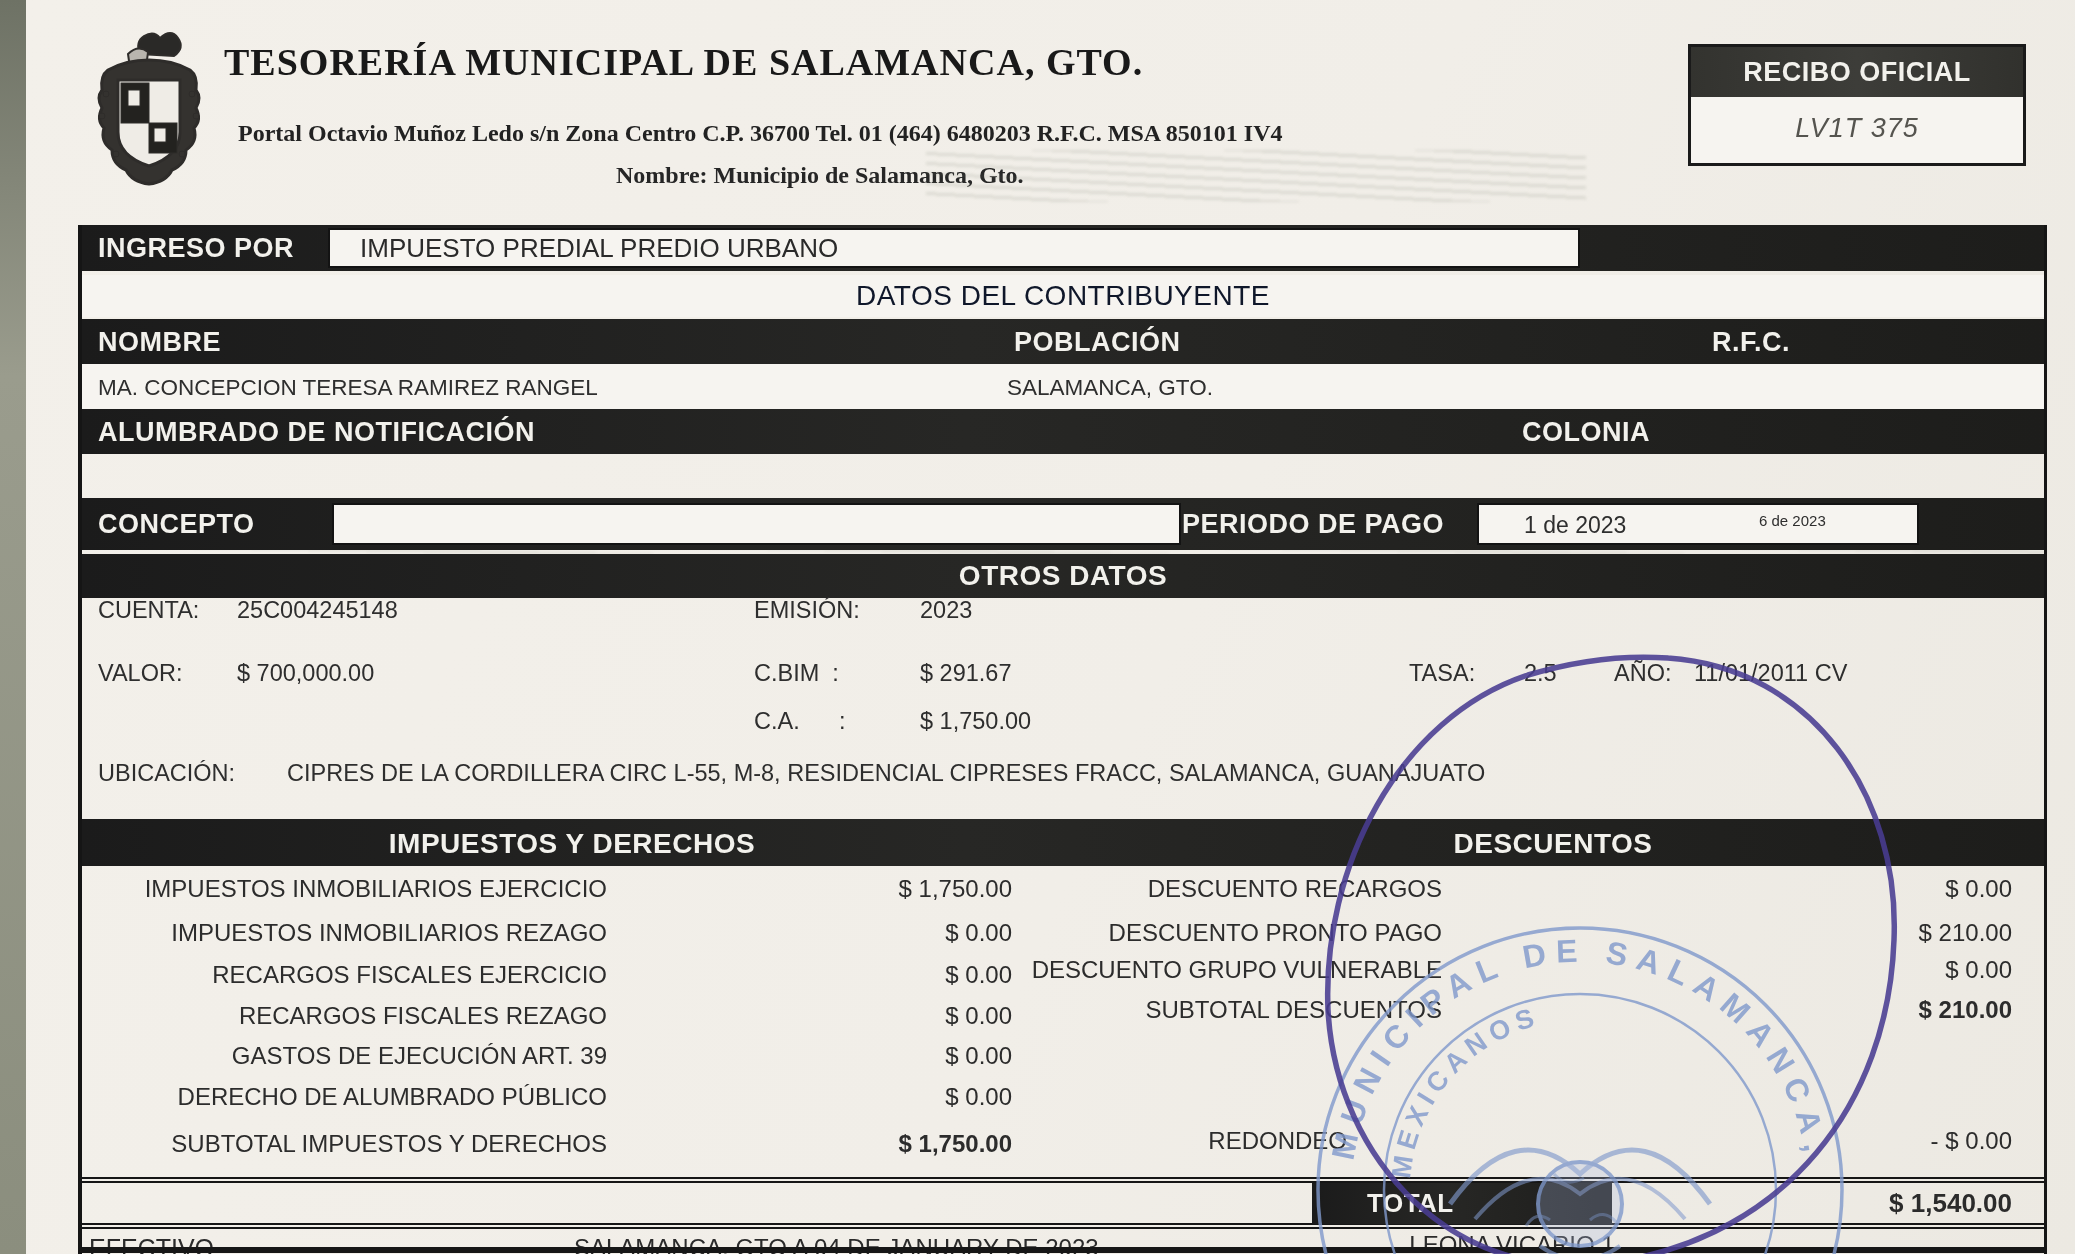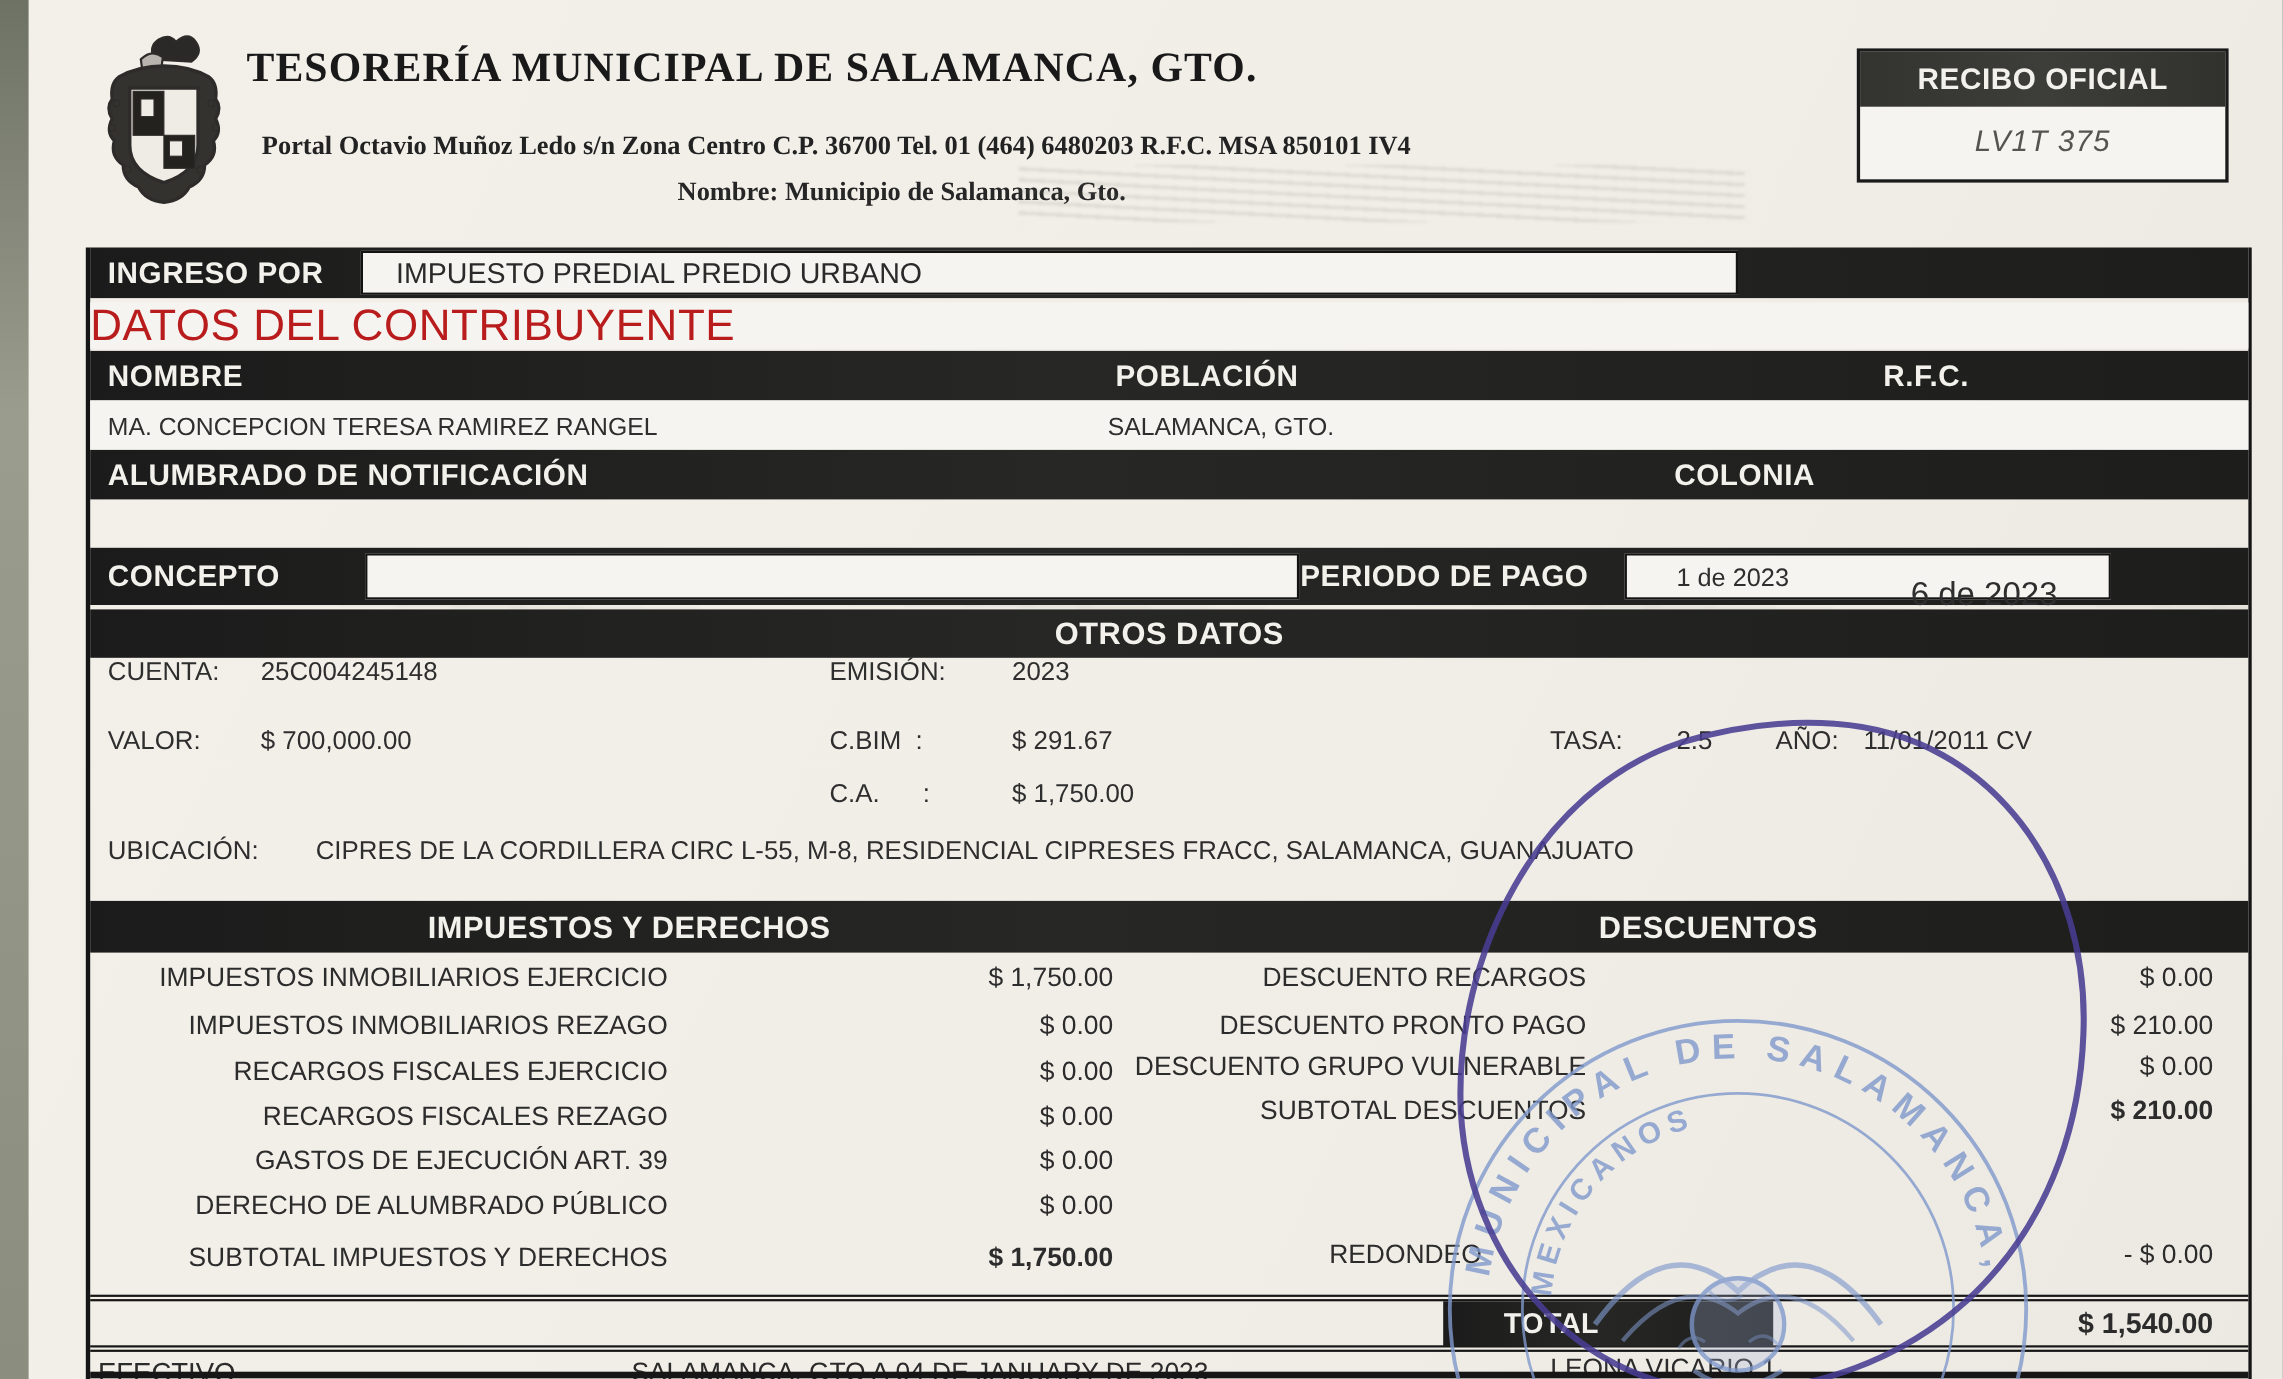--- a/index.html
+++ b/index.html
@@ -88,21 +88,21 @@
   <div class="smudge s1"></div>
   <div class="smudge s2"></div>
 
   <div class="form">
 
     <div class="abs bar" style="left:0;top:0;width:100%;height:46px;">
       <span class="abs bartxt" style="left:16px;top:8px;">INGRESO POR</span>
       <span class="abs whitebox" style="left:246px;top:3px;width:1218px;height:36px;font-size:26px;padding-left:30px;line-height:36px;color:#2a2a2a;">IMPUESTO PREDIAL PREDIO URBANO</span>
     </div>
 
-    <div class="abs" style="left:0;top:50px;width:100%;height:42px;background:#f6f4f0;font-size:40px;line-height:42px;letter-spacing:.5px;color:#b91c1c;">DATOS DEL CONTRIBUYENTE</div>
+    <div class="abs" style="left:0;top:50px;width:100%;height:42px;background:#f6f4f0;text-align:center;font-size:28px;line-height:42px;letter-spacing:.5px;color:#0f172a;">DATOS DEL CONTRIBUYENTE</div>
 
     <div class="abs bar" style="left:0;top:94px;width:100%;height:45px;">
       <span class="abs bartxt" style="left:16px;top:8px;">NOMBRE</span>
       <span class="abs bartxt" style="left:932px;top:8px;">POBLACIÓN</span>
       <span class="abs bartxt" style="left:1630px;top:8px;">R.F.C.</span>
     </div>
 
     <div class="abs" style="left:0;top:139px;width:100%;height:45px;background:#f6f4f0;">
       <span class="abs val" style="left:16px;top:11px;font-size:22.5px;">MA. CONCEPCION TERESA RAMIREZ RANGEL</span>
       <span class="abs val" style="left:925px;top:11px;font-size:22.5px;">SALAMANCA, GTO.</span>
@@ -114,21 +114,21 @@
       <span class="abs bartxt" style="left:1440px;top:8px;">COLONIA</span>
     </div>
 
 
     <div class="abs bar" style="left:0;top:273px;width:100%;height:52px;">
       <span class="abs bartxt" style="left:16px;top:11px;">CONCEPTO</span>
       <span class="abs whitebox" style="left:250px;top:5px;width:820px;height:38px;line-height:38px;padding-left:25px;font-size:24px;"></span>
       <span class="abs bartxt" style="left:1100px;top:11px;">PERIODO DE PAGO</span>
       <span class="abs whitebox" style="left:1395px;top:5px;width:438px;height:38px;">
         <span class="abs val" style="left:45px;top:7px;font-size:23px;">1 de 2023</span>
-        <span class="abs val" style="left:258px;top:7px;font-size:30px;margin-top:12px;">6 de 2023</span>
+        <span class="abs val" style="left:280px;top:7px;font-size:15px;">6 de 2023</span>
       </span>
     </div>
 
     <div class="abs bar bartxt" style="left:0;top:329px;width:100%;height:44px;text-align:center;line-height:44px;font-size:28px;">OTROS DATOS</div>
 
     <span class="abs val" style="left:16px;top:372px;">CUENTA:</span>
     <span class="abs val" style="left:155px;top:372px;">25C004245148</span>
     <span class="abs val" style="left:672px;top:372px;">EMISIÓN:</span>
     <span class="abs val" style="left:838px;top:372px;">2023</span>
 

